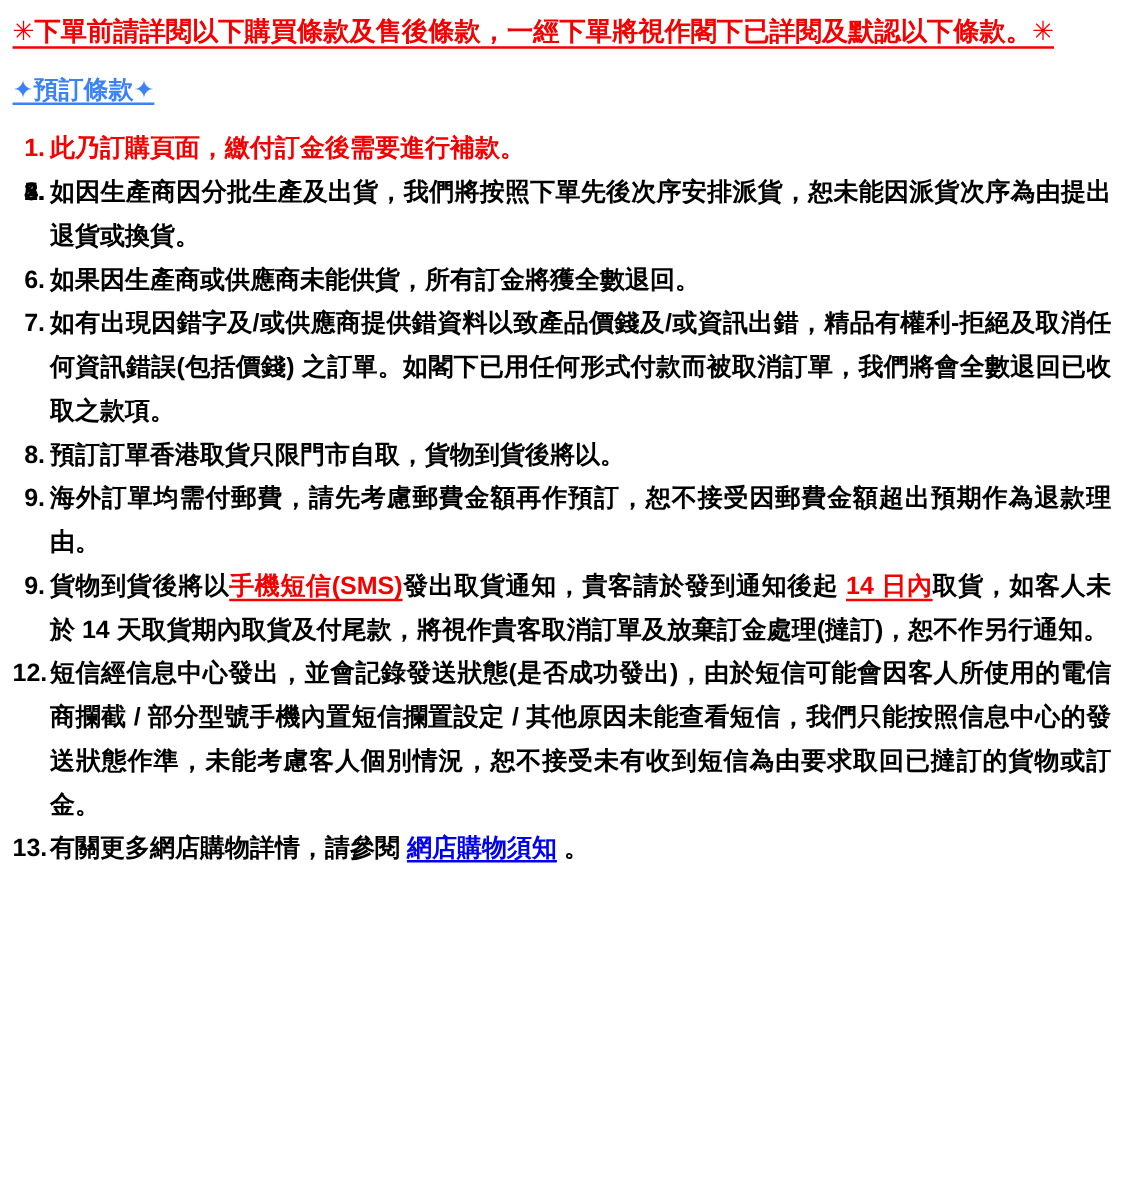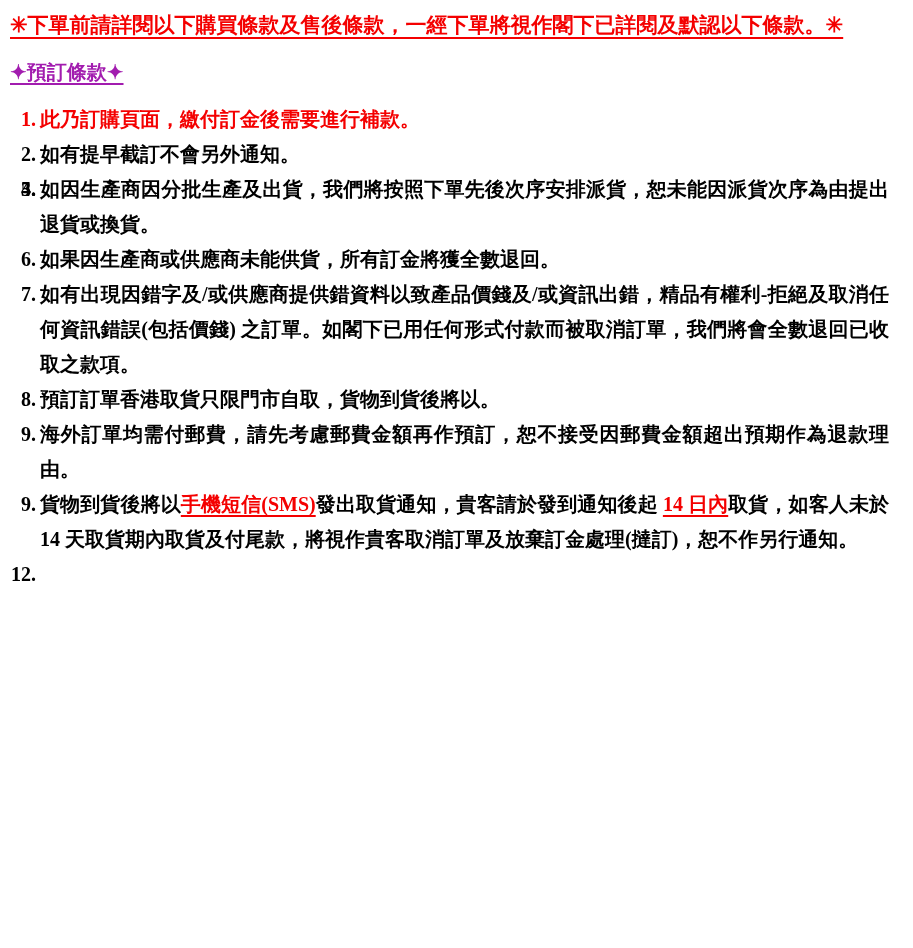--- a/index.html
+++ b/index.html
@@ -10,34 +10,33 @@
   body {
     width: 913px;
     height: 948px;
     overflow: hidden;
     font-family: "Liberation Sans", "DejaVu Sans", sans-serif;
     font-weight: 700;
     color: #000000;
   }
   .doc {
     padding: 9px 24px 0 10px;
-    font-family: Liberation Serif, serif;
   }
   .warning-header {
     color: #f40000;
     font-size: 21px;
     line-height: 33px;
     text-decoration: underline;
     text-decoration-thickness: 2px;
     text-underline-offset: 5px;
     margin-bottom: 15px;
   }
   .section-title {
     display: inline-block;
-    color: #a21caf;
+    color: #3b82f6;
     font-size: 20px;
     line-height: 31px;
     text-decoration: underline;
     text-decoration-thickness: 2px;
     text-underline-offset: 4px;
   }
   .title-row { margin-bottom: 14px; }
   .terms-list {
     font-size: 20px;
   }
@@ -77,24 +76,25 @@
 
 <div class="doc">
   <div class="warning-header">✳下單前請詳閱以下購買條款及售後條款，一經下單將視作閣下已詳閱及默認以下條款。✳</div>
 
   <div class="title-row">
     <span class="section-title">✦預訂條款✦</span>
   </div>
 
   <div class="terms-list">
       <div class="term-item red"><span class="num">1.</span><span class="txt"><span>此乃訂購頁面，繳付訂金後需要進行補款。</span></span></div>
-      <div class="term-item"><span class="num">2.</span><span class="txt"><span>如有提早截訂不會另外通知。</span></span></div>
+      <div class="term-item"><span class="num">2.</span></div>
       <div class="term-item"><span class="num">3.</span></div>
       <div class="term-item"><span class="num">4.</span></div>
       <div class="term-item"><span class="num">5.</span><span class="txt"><span>如因生產商因分批生產及出貨，我們將按照下單先後次序安排派貨，恕未能因派貨次序為由提出退貨或換貨。</span></span></div>
       <div class="term-item"><span class="num">6.</span><span class="txt"><span>如果因生產商或供應商未能供貨，所有訂金將獲全數退回。</span></span></div>
       <div class="term-item"><span class="num">7.</span><span class="txt"><span>如有出現因錯字及/或供應商提供錯資料以致產品價錢及/或資訊出錯，精品有權利-拒絕及取消任何資訊錯誤(包括價錢) 之訂單。如閣下已用任何形式付款而被取消訂單，我們將會全數退回已收取之款項。</span></span></div>
       <div class="term-item"><span class="num">8.</span><span class="txt"><span>預訂訂單香港取貨只限門市自取，貨物到貨後將以。</span></span></div>
       <div class="term-item"><span class="num">9.</span><span class="txt"><span>海外訂單均需付郵費，請先考慮郵費金額再作預訂，恕不接受因郵費金額超出預期作為退款理由。</span></span></div>
       <div class="term-item"><span class="num">9.</span><span class="txt"><span>貨物到貨後將以</span><span class="red-underline">手機短信(SMS)</span><span>發出取貨通知，貴客請於發到通知後起 </span><span class="red-underline">14 日內</span><span>取貨，如客人未於 14 天取貨期內取貨及付尾款，將視作貴客取消訂單及放棄訂金處理(撻訂)，恕不作另行通知。</span></span></div>
-      <div class="term-item"><span class="num">12.</span></div>
+      <div class="term-item"><span class="num">12.</span><span class="txt"><span>短信經信息中心發出，並會記錄發送狀態(是否成功發出)，由於短信可能會因客人所使用的電信商攔截 / 部分型號手機內置短信攔置設定 / 其他原因未能查看短信，我們只能按照信息中心的發送狀態作準，未能考慮客人個別情況，恕不接受未有收到短信為由要求取回已撻訂的貨物或訂金。</span></span></div>
+      <div class="term-item"><span class="num">13.</span><span class="txt"><span>有關更多網店購物詳情，請參閱 </span><span class="link">網店購物須知</span><span> 。</span></span></div>
     </div>
 </div>
 
 </body></html>

